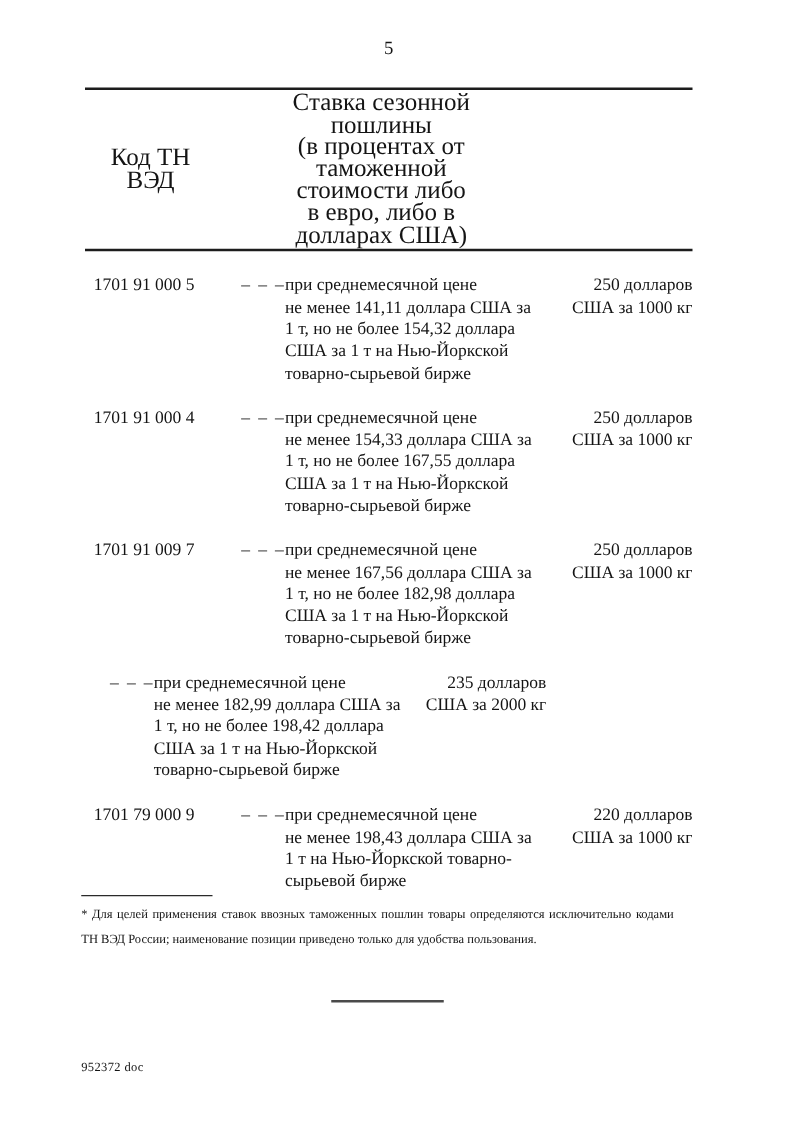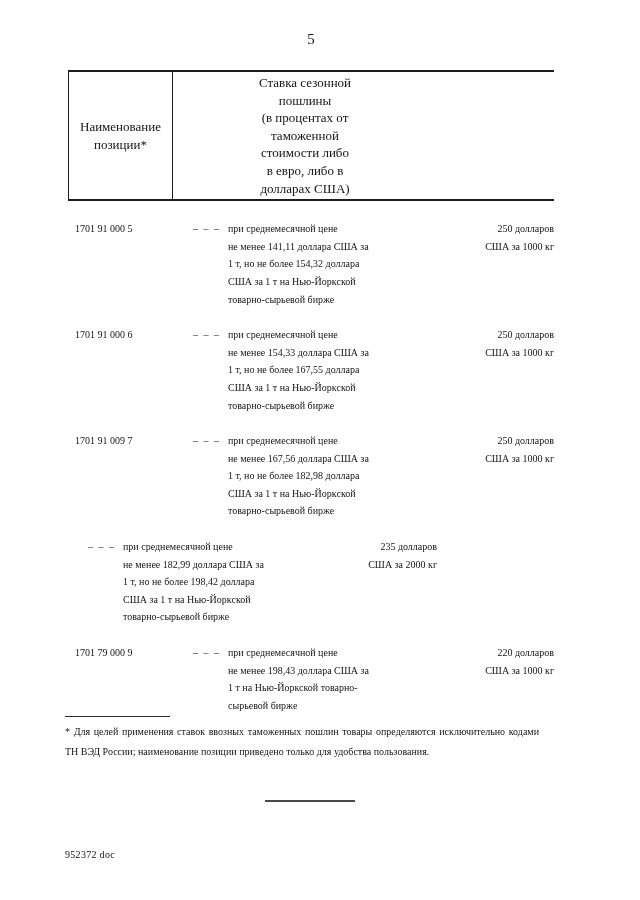--- a/index.html
+++ b/index.html
@@ -35,36 +35,36 @@
     grid-template-columns: 105px 264px 117px;
     border-top: 2px solid #1c1c1c;
     border-bottom: 2.5px solid #1c1c1c;
   }
   .th {
     box-sizing: border-box;
     display: flex;
     align-items: center;
     justify-content: center;
     text-align: center;
-    font-size: 13px;
+    font-size: 20px;
     line-height: 17.6px;
     min-height: 124px;
     padding: 2px 2px;
   }
   .th-name {
     border-left: 1.5px solid #1c1c1c;
     border-right: 1.5px solid #1c1c1c;
   }
   .th-rate { white-space: pre-line; }
   .tbody { padding-top: 19px; }
   .trow {
     display: grid;
     grid-template-columns: 105px 264px 117px;
     margin-bottom: 18px;
-    font-size: 10px;
+    font-size: 14px;
     line-height: 17.6px;
   }
   .cell { box-sizing: border-box; }
   .cell-code { padding-left: 7px; white-space: pre; }
   .cell-desc { position: relative; padding-left: 55px; }
   .dashes {
     position: absolute;
     left: 20px;
     top: 0;
     letter-spacing: 1.5px;
@@ -108,21 +108,21 @@
 </style>
 </head>
 <body>
 
 <div class="page">
 
   <div class="page-number">5</div>
 
   <div class="tariff-table">
     <div class="thead">
-      <div class="th th-name">Наименование позиции*</div>
+      <div class="th th-code">Код ТН ВЭД</div>
       <div class="th th-rate">Ставка сезонной
 пошлины
 (в процентах от
 таможенной
 стоимости либо
 в евро, либо в
 долларах США)</div>
     </div>
 
     <div class="tbody">
@@ -135,21 +135,21 @@
 не менее 141,11 доллара США за
 1 т, но не более 154,32 доллара
 США за 1 т на Нью-Йоркской
 товарно-сырьевой бирже</div>
         </div>
         <div class="cell cell-rate">250 долларов
 США за 1000 кг</div>
       </div>
 
       <div class="trow">
-        <div class="cell cell-code">1701 91 000 6</div>
+        <div class="cell cell-code">1701 91 000 4</div>
         <div class="cell cell-desc">
           <span class="dashes">– – –</span>
           <div class="desc-text">при среднемесячной цене
 не менее 154,33 доллара США за
 1 т, но не более 167,55 доллара
 США за 1 т на Нью-Йоркской
 товарно-сырьевой бирже</div>
         </div>
         <div class="cell cell-rate">250 долларов
 США за 1000 кг</div>

